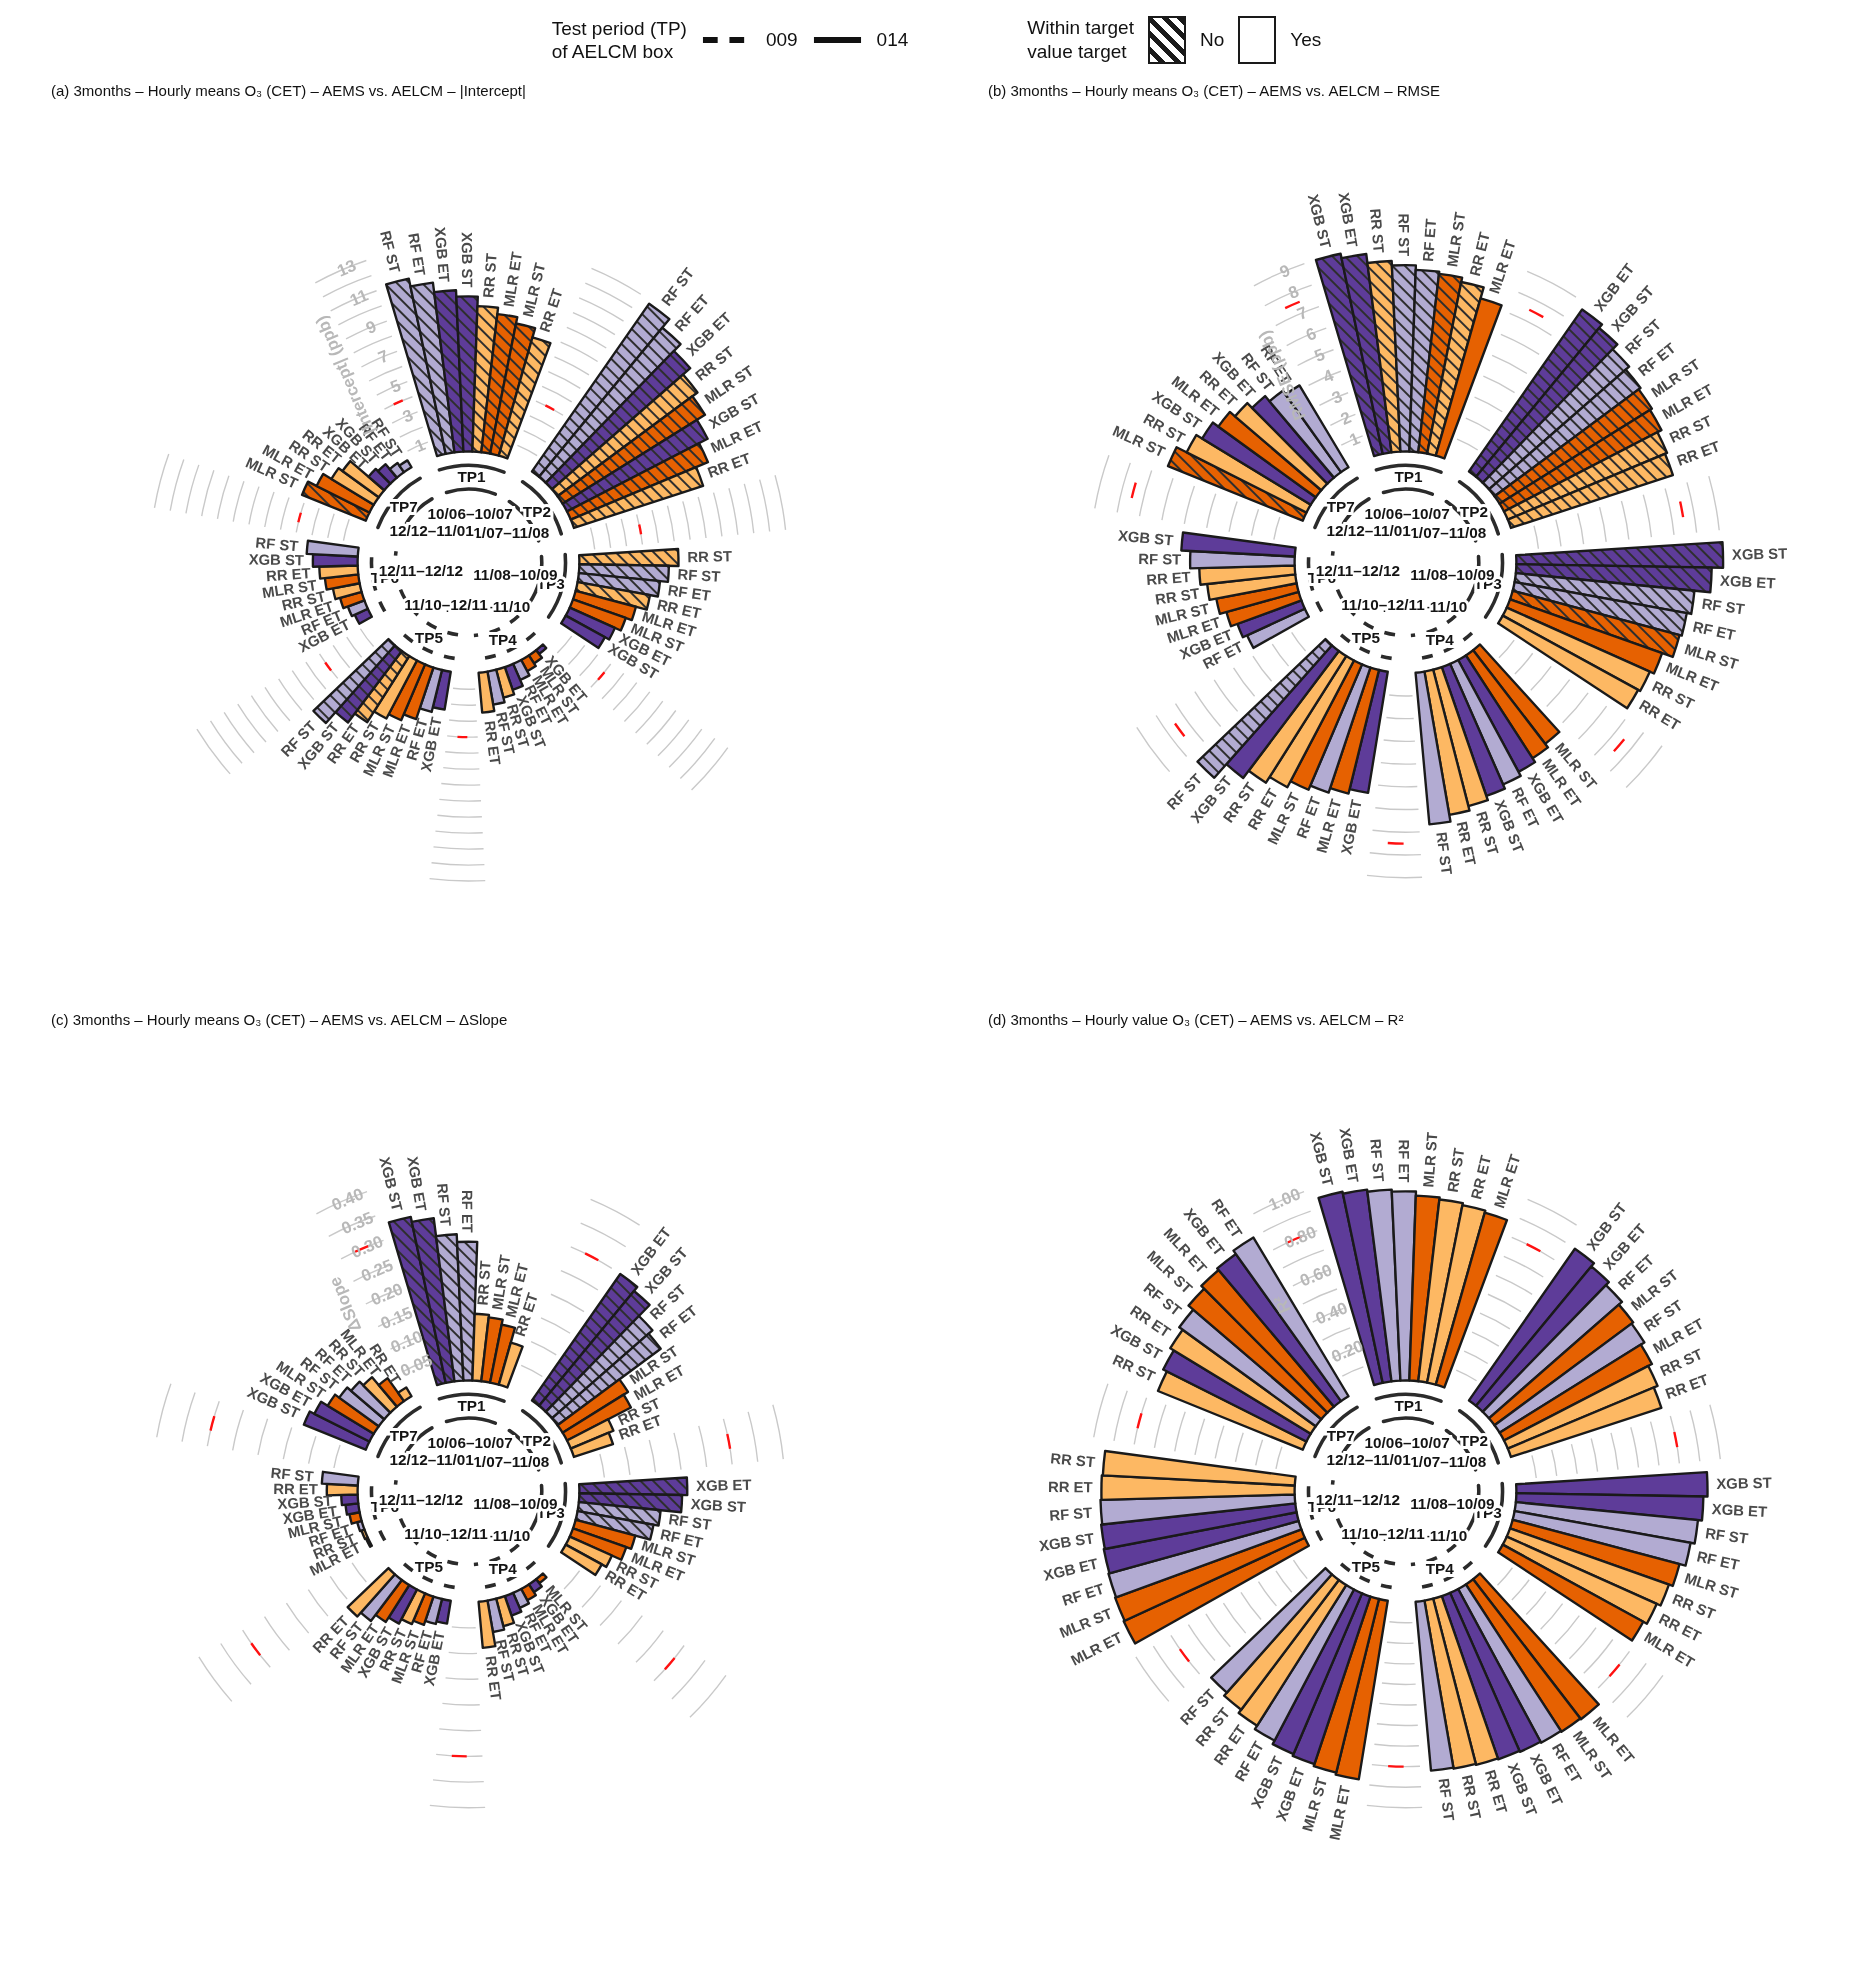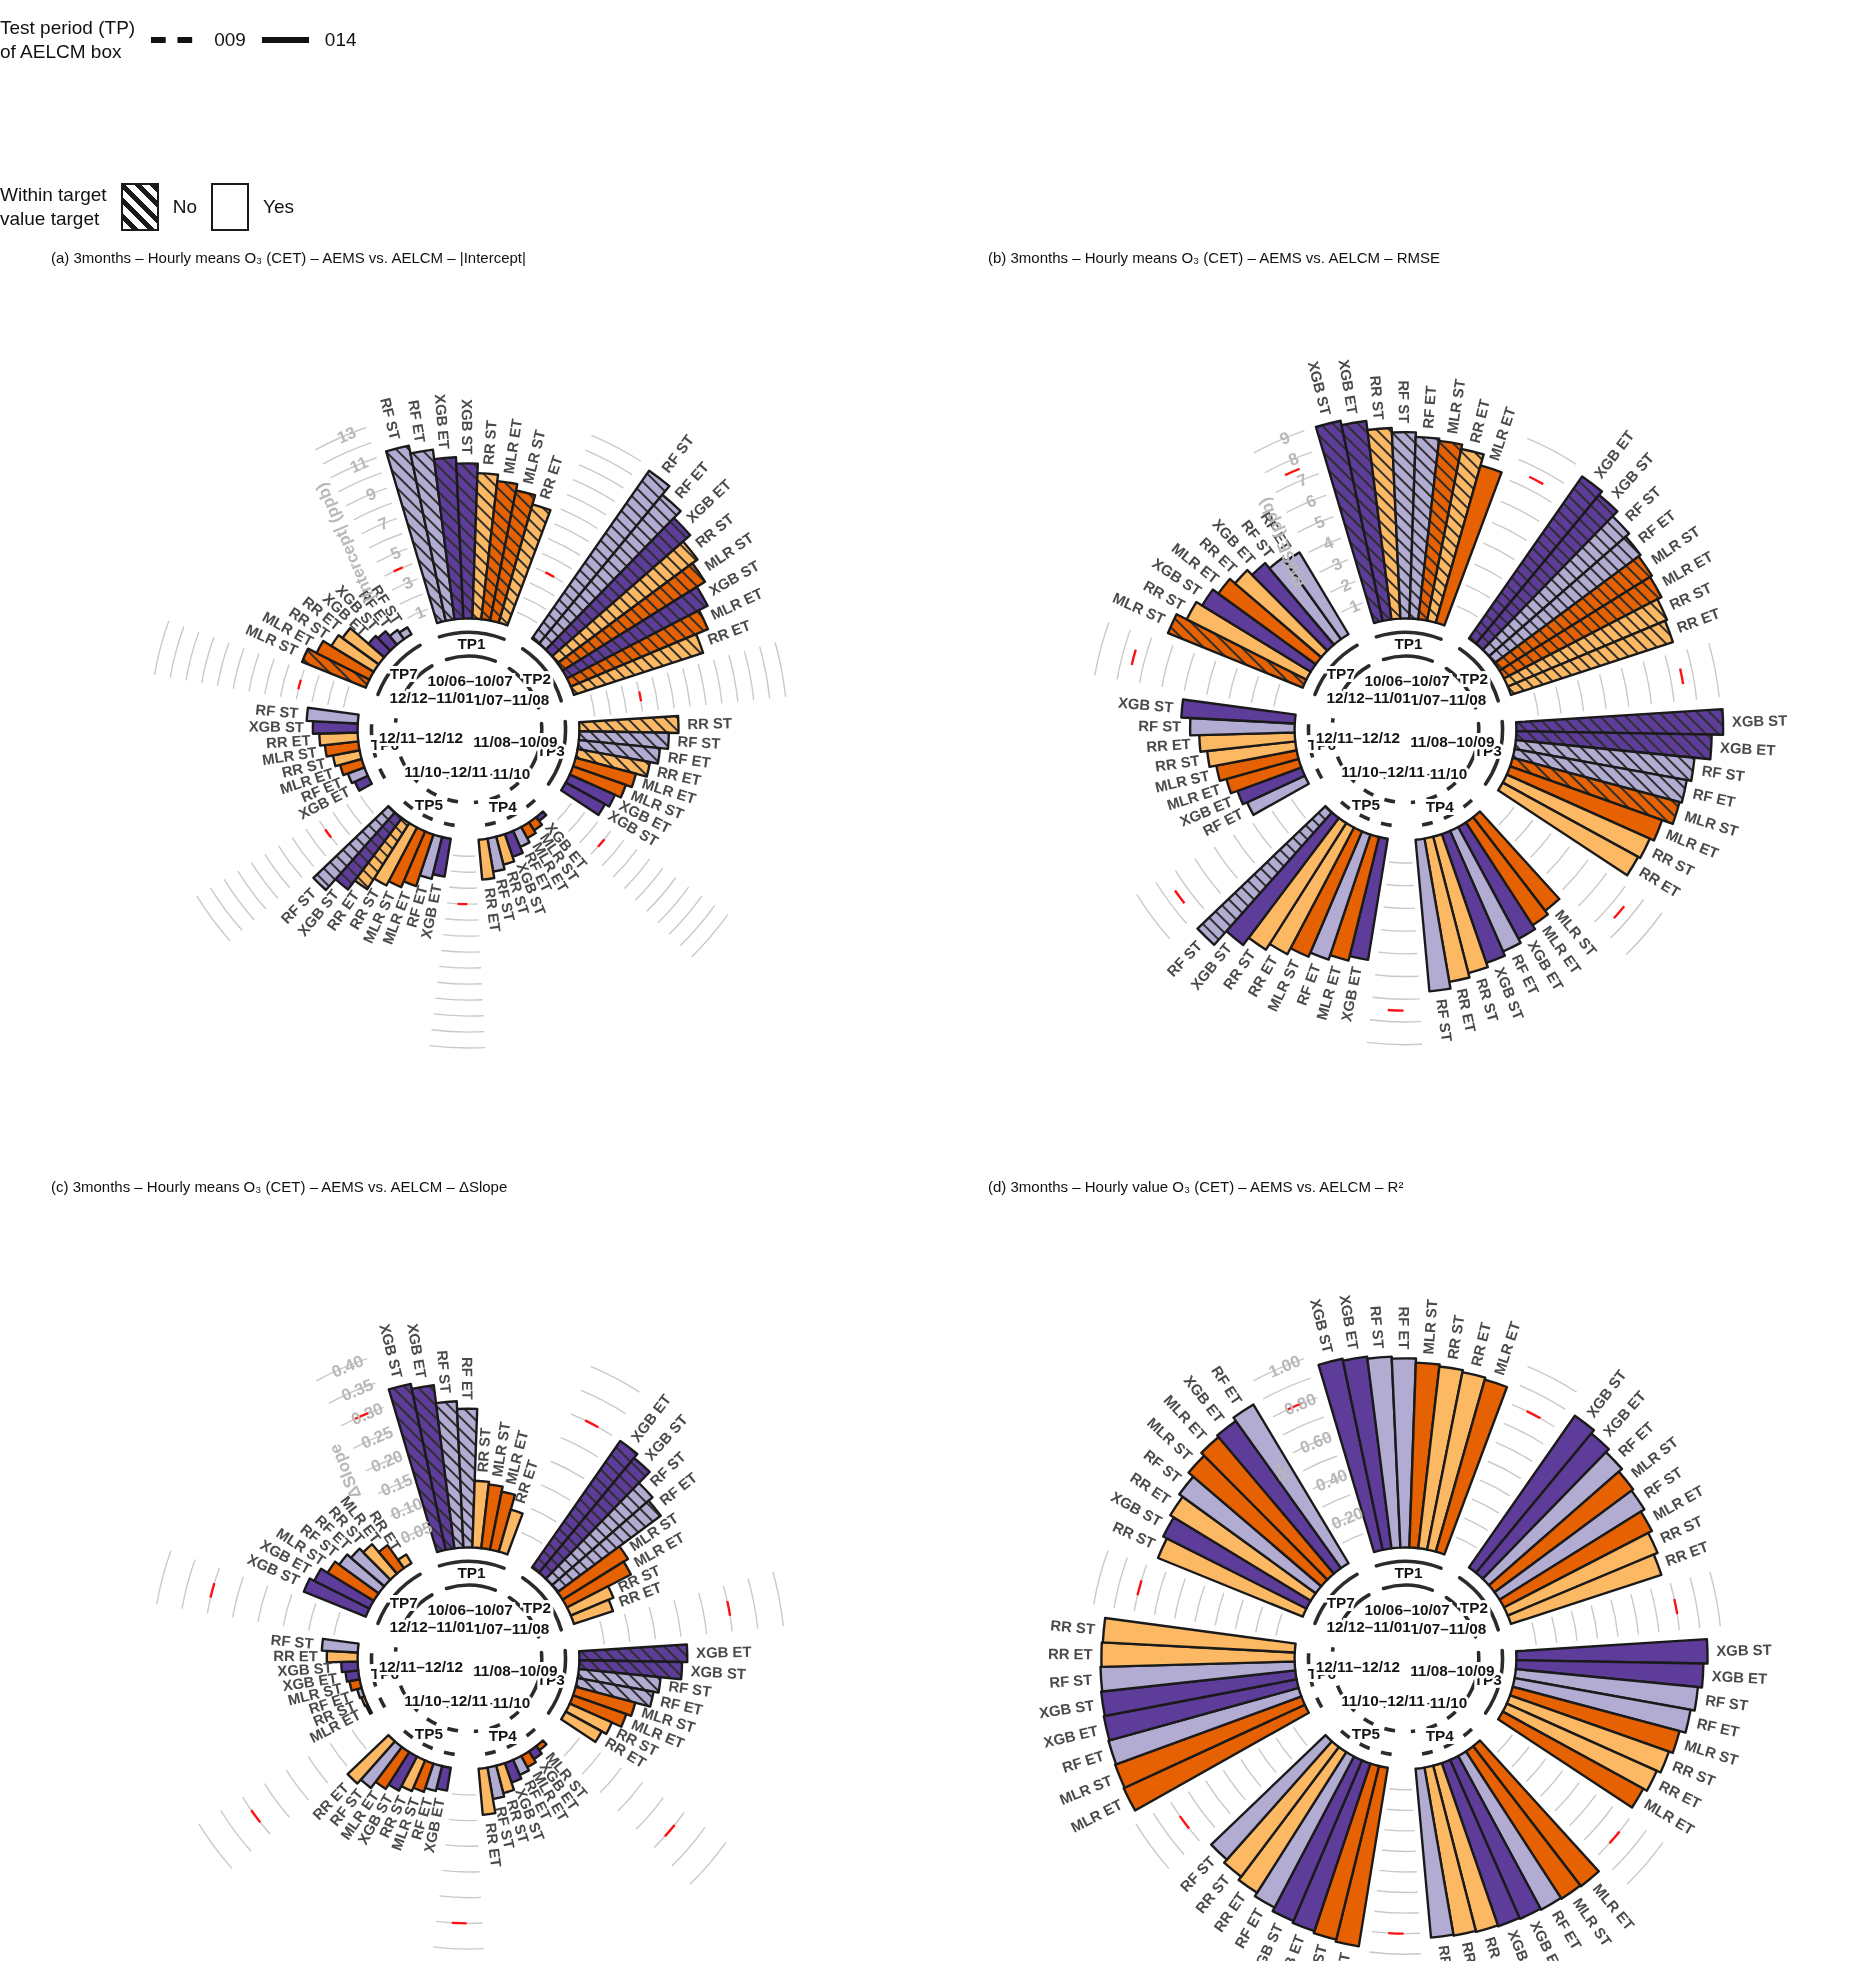--- a/index.html
+++ b/index.html
@@ -1,17 +1,17 @@
 <!DOCTYPE html>
 <html><head>
 <meta charset="utf-8">
 <style>
   html,body{margin:0;padding:0;background:#ffffff;font-family:"Liberation Sans",sans-serif;}
   .page{width:1873px;box-sizing:border-box;}
-  .legend{display:flex;justify-content:center;align-items:flex-start;gap:119px;padding:16px 0 4px 0;flex-direction:column;}
+  .legend{display:flex;justify-content:center;align-items:flex-end;gap:119px;padding:16px 0 4px 0;}
   .legend-group{display:flex;align-items:center;gap:14px;}
   .legend-title{font-size:19px;color:#111;line-height:1.25;}
   .sample-svg{display:block;}
   .sample-label{font-size:19px;color:#111;}
   .swatch{width:38px;height:48px;border:2px solid #1a1a1a;box-sizing:border-box;background:#fff;}
   .swatch.hatched{background:repeating-linear-gradient(45deg,#ffffff 0 6px,#1a1a1a 6px 11px);}
   .grid2{display:grid;grid-template-columns:937px 937px;}
   .panel{position:relative;height:929px;}
   .ptitle{position:absolute;top:14px;left:51px;font-size:15px;color:#111;white-space:nowrap;pointer-events:none;}
   .panel svg{position:absolute;top:34px;left:0;}

